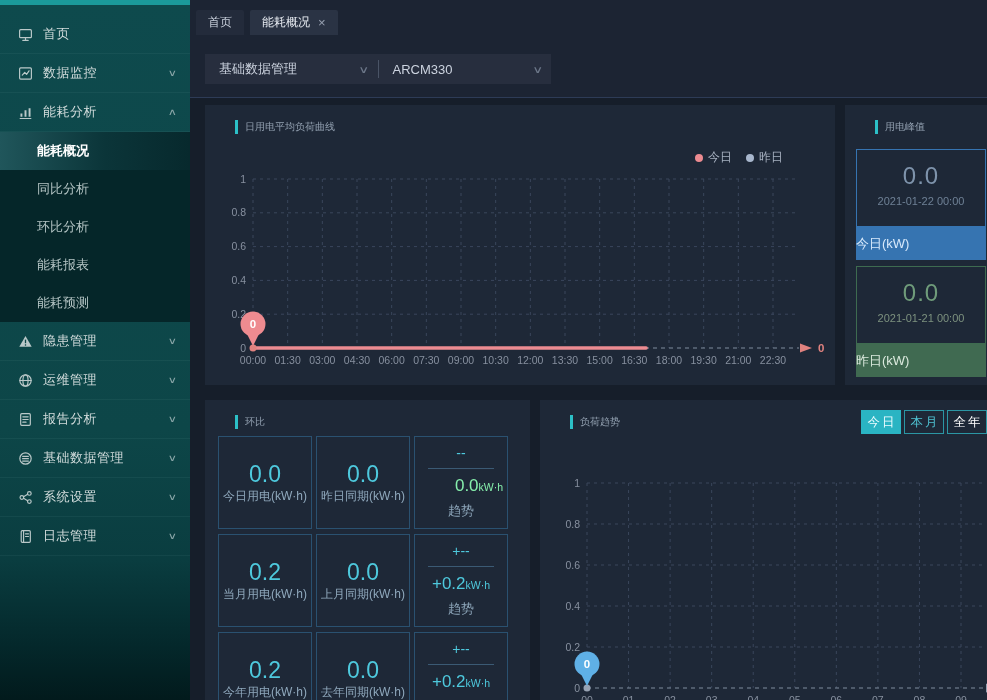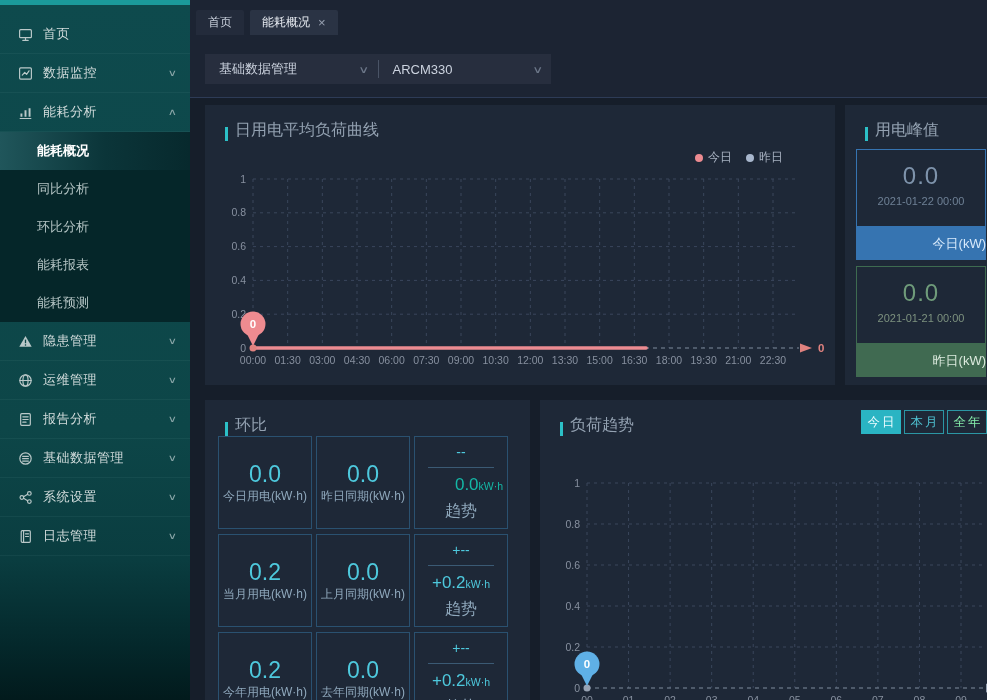--- a/index.html
+++ b/index.html
@@ -38,51 +38,51 @@
   .dd .txt { font-size: 13px; color: #ccd3df; flex: 1; }
   .dd .ddchev { color: #6c7789; font-size: 10px; transform: scaleX(1.5); }
   .dd-divider { width: 1px; height: 18px; background: #4a5466; }
 
   
   .panel { position: absolute; background: #1e2837; }
   #p-curve  { left: 205px; top: 105px; width: 630px; height: 280px; }
   #p-peak   { left: 845px; top: 105px; width: 142px; height: 280px; }
   #p-huanbi { left: 205px; top: 400px; width: 325px; height: 330px; }
   #p-trend  { left: 540px; top: 400px; width: 460px; height: 330px; }
-  .ptitle { position: absolute; left: 20px; top: 15px; display: flex; align-items: flex-end;
-    font-size: 16px; color: #93a1b1; }
+  .ptitle { position: absolute; left: 30px; top: 15px; display: flex; align-items: flex-end;
+    font-size: 10px; color: #93a1b1; }
   .pbar { width: 3px; height: 14px; margin-right: 7px; }
 
   .legend { position: absolute; right: 52px; top: 44px; display: flex; gap: 14px; align-items: center; }
   .leg-item { display: flex; align-items: center; gap: 5px; font-size: 12px; color: #a7b1c0; cursor: pointer; }
   .leg-dot { width: 8px; height: 8px; border-radius: 50%; }
 
   .chart-svg { position: absolute; display: block; }
   #curve-svg { left: 8px; top: 58px; }
   #trend-svg { left: 5px; top: 68px; }
 
   
   .peak-cards { position: absolute; left: 11px; top: 44px; display: flex; flex-direction: column; gap: 6px; }
   .pk-body { width: 130px; height: 78px; border: 1px solid; text-align: center; padding-top: 12px; }
   .pk-val { font-size: 24px; letter-spacing: 1px; }
   .pk-date { font-size: 11px; margin-top: 5px; }
-  .pk-foot { width: 130px; height: 33px; line-height: 33px; text-align: right; font-size: 13px; }
+  .pk-foot { width: 130px; height: 33px; line-height: 33px; text-align: left; font-size: 13px; }
 
   
   .hb-grid { position: absolute; left: 13px; top: 36px; display: grid;
     grid-template-columns: repeat(3, 94px); grid-auto-rows: 93px; gap: 5px 4px; }
   .hb-card { border: 1px solid #2a5170; display: flex; flex-direction: column;
     align-items: center; justify-content: center; }
   .hb-val { font-size: 23px; }
   .hb-label { font-size: 12px; color: #8fa8bc; margin-top: 0; }
   .hb-top { font-size: 14px; }
   .hb-div { width: 66px; border-top: 1px solid #3b5a74; margin: 7px 0; }
   .hb-mid { font-size: 17px; }
   .hb-unit { font-size: 10.5px; }
-  .hb-trendlabel { font-size: 16px; color: #8fa8bc; margin-top: 6px; }
+  .hb-trendlabel { font-size: 13px; color: #8fa8bc; margin-top: 6px; }
 
   
   .tbtn { position: absolute; top: 10px; width: 40px; height: 24px; font-size: 12.5px;
     display: flex; align-items: center; justify-content: center; letter-spacing: 2px;
     text-indent: 2px; cursor: pointer; }
 </style>
 </head>
 <body>
 
 <div id="app">
@@ -329,21 +329,21 @@
           <div class="hb-val" style="color: rgb(78, 201, 221);">0.0</div>
           <div class="hb-label">今日用电(kW·h)</div>
         </div>
         <div class="hb-card">
           <div class="hb-val" style="color: rgb(78, 201, 221);">0.0</div>
           <div class="hb-label">昨日同期(kW·h)</div>
         </div>
         <div class="hb-card">
           <div class="hb-top" style="color: rgb(78, 201, 221);">--</div>
           <div class="hb-div"></div>
-          <div class="hb-mid" style="color: #14b8a6; margin-left: 36px;"><span>0.0</span><span class="hb-unit">kW·h</span></div>
+          <div class="hb-mid" style="color: #86efac; margin-left: 36px;"><span>0.0</span><span class="hb-unit">kW·h</span></div>
           <div class="hb-trendlabel">趋势</div>
         </div>
         <div class="hb-card">
           <div class="hb-val" style="color: rgb(78, 201, 221);">0.2</div>
           <div class="hb-label">当月用电(kW·h)</div>
         </div>
         <div class="hb-card">
           <div class="hb-val" style="color: rgb(78, 201, 221);">0.0</div>
           <div class="hb-label">上月同期(kW·h)</div>
         </div>
@@ -371,21 +371,21 @@
   </div>
 
   <div class="panel" id="p-trend">
     <div class="ptitle">
       <span class="pbar" style="background: rgb(44, 192, 199);"></span>
       <span>负荷趋势</span>
     </div>
     <div id="trend-btns">
         <div class="tbtn" style="left: 321px; background: rgb(42, 180, 195); color: rgb(234, 252, 255);">今日</div>
         <div class="tbtn" style="left: 364px; border: 1px solid rgb(43, 150, 164); color: rgb(79, 195, 211);">本月</div>
-        <div class="tbtn" style="left: 407px; border: 1px solid rgb(43, 150, 164); color: #86efac;">全年</div>
+        <div class="tbtn" style="left: 407px; border: 1px solid rgb(43, 150, 164); color: #ffffff;">全年</div>
       </div>
     <svg id="trend-svg" class="chart-svg" width="452" height="245">
         <text x="35" y="223.5" text-anchor="end" fill="#87909f" font-size="10.5">0</text>
         <line x1="42" y1="179" x2="440" y2="179" stroke="#3a465c" stroke-width="1" stroke-dasharray="3 4"></line>
         <text x="35" y="182.5" text-anchor="end" fill="#87909f" font-size="10.5">0.2</text>
         <line x1="42" y1="138" x2="440" y2="138" stroke="#3a465c" stroke-width="1" stroke-dasharray="3 4"></line>
         <text x="35" y="141.5" text-anchor="end" fill="#87909f" font-size="10.5">0.4</text>
         <line x1="42" y1="97" x2="440" y2="97" stroke="#3a465c" stroke-width="1" stroke-dasharray="3 4"></line>
         <text x="35" y="100.5" text-anchor="end" fill="#87909f" font-size="10.5">0.6</text>
         <line x1="42" y1="55.99999999999999" x2="440" y2="55.99999999999999" stroke="#3a465c" stroke-width="1" stroke-dasharray="3 4"></line>

